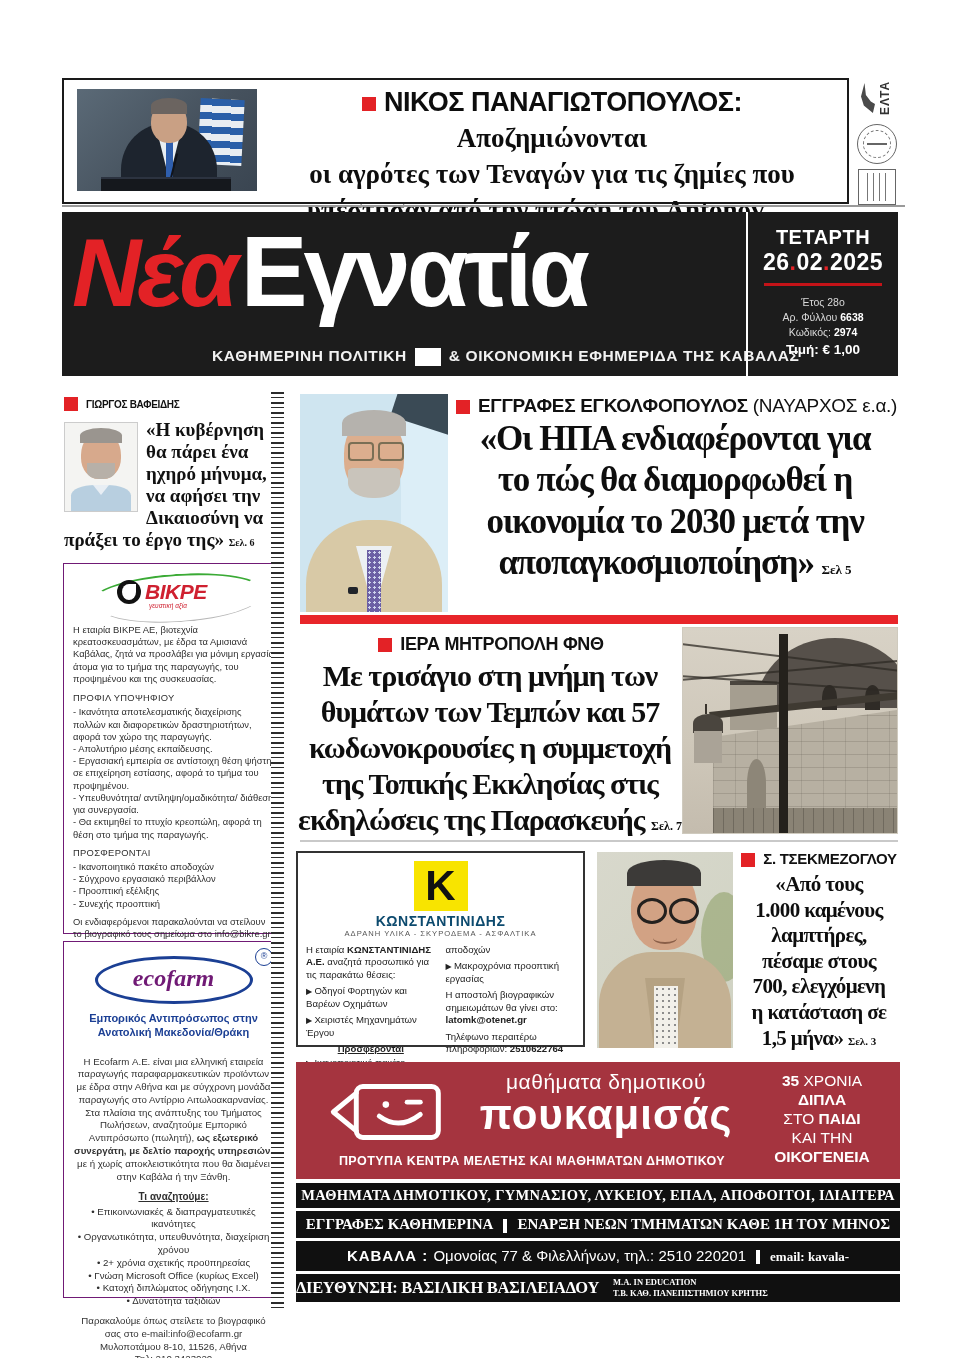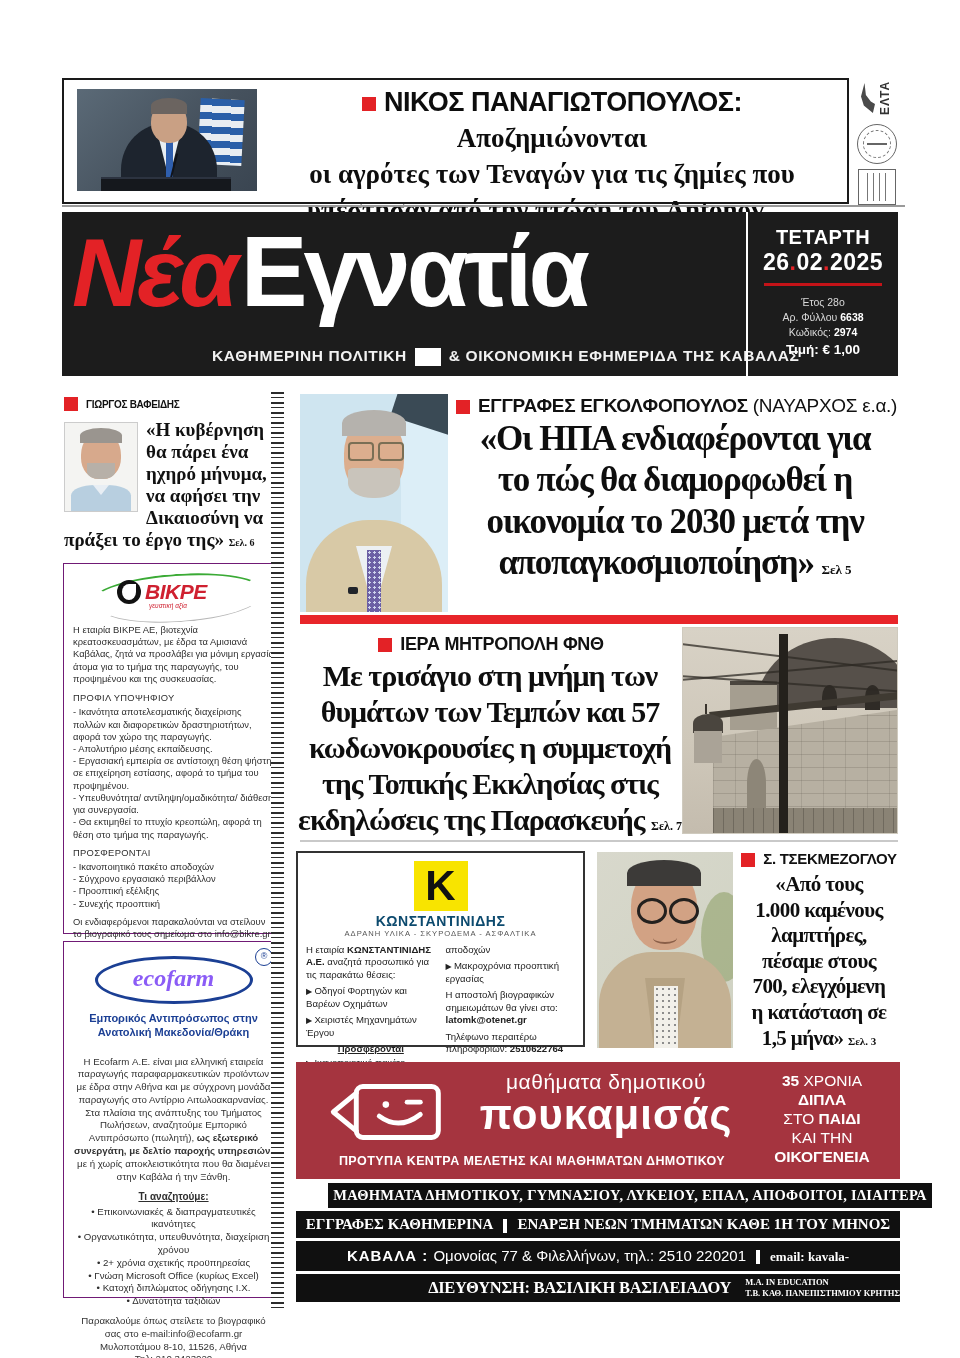--- a/index.html
+++ b/index.html
@@ -78,21 +78,21 @@
   .bk-name{position:absolute;left:72px;top:6px;font-size:21px;font-weight:800;font-style:italic;color:#cf2030;letter-spacing:-.5px;}
   .bk-sub{position:absolute;left:76px;top:30px;font-size:6.5px;color:#cf2030;font-style:italic;}
   #bikre-box p{margin:0 0 7px 0;}
   #bikre-box .sec{margin:6px 0 2px 0;font-weight:400;letter-spacing:.3px;}
   #bikre-box ul{margin:0 0 6px 0;padding:0;list-style:none;}
   #bikre-box li:before{content:"- ";}
 
   #ecofarm-box{left:63px;top:941px;width:221px;height:357px;padding:8px 8px;box-sizing:border-box;text-align:center;font-size:9.7px;line-height:1.32;}
   .ec-reg{position:absolute;right:10px;top:6px;width:16px;height:16px;border:1px solid #1b3f94;border-radius:50%;font-size:9px;color:#1b3f94;line-height:15px;}
   .ec-oval{width:152px;height:42px;margin:6px auto 8px auto;border:3px solid #1b3f94;border-radius:50%;line-height:38px;
-           font-family:"Liberation Serif",serif;font-weight:700;font-style:italic;font-size:24px;color:#8b5cf6;}
+           font-family:"Liberation Serif",serif;font-weight:700;font-style:italic;font-size:24px;color:#701a75;}
   .ec-head{font-weight:700;color:#1b3f94;font-size:11px;line-height:1.25;margin-bottom:16px;}
   #ecofarm-box .body{color:#333;margin-bottom:7px;}
   .ec-seek-title{font-weight:700;text-decoration:underline;margin:4px 0 2px 0;font-size:10px;}
   #ecofarm-box ul{margin:0 0 7px 0;padding:0;list-style:none;}
   #ecofarm-box li:before{content:"• ";}
 
   
   #barcode{left:271px;top:392px;width:13px;height:916px;
     background:repeating-linear-gradient(180deg,#2b2b2b 0 2px,#ffffff 2px 5px,#2b2b2b 5px 6px,#ffffff 6px 10px);}
 
@@ -176,28 +176,28 @@
   .pk-logo{position:absolute;left:26px;top:18px;}
   .pk-center{position:absolute;left:160px;top:8px;width:300px;text-align:center;}
   .pk-tag{font-size:21px;letter-spacing:.5px;}
   .pk-name{font-size:42px;font-weight:800;letter-spacing:1px;line-height:1.0;}
   .pk-sub{position:absolute;left:16px;top:92px;width:440px;text-align:center;font-size:12.5px;font-weight:700;letter-spacing:.4px;}
   .pk-right{position:absolute;right:14px;top:10px;width:128px;text-align:center;font-size:15.5px;line-height:1.22;}
   .pk-right b{font-weight:800;}
 
   
   .bar{left:296px;width:604px;background:#101010;color:#fff;text-align:center;box-sizing:border-box;}
-  #bar1{top:1183px;height:25px;line-height:25px;font-family:"Liberation Serif",serif;font-weight:700;font-size:14.5px;letter-spacing:.3px;margin-left:32px;}
+  #bar1{top:1183px;height:25px;line-height:25px;font-family:"Liberation Serif",serif;font-weight:700;font-size:14.5px;letter-spacing:.3px;}
   #bar2{top:1211px;height:27px;line-height:27px;font-family:"Liberation Serif",serif;font-weight:700;font-size:15px;}
   .vsep{display:inline-block;width:4px;height:14px;background:#fff;margin:0 10px;vertical-align:middle;}
   #bar3{top:1241px;height:30px;line-height:30px;font-size:15px;}
   #bar3 .city{font-weight:800;letter-spacing:1px;}
   #bar3 .email{font-family:"Liberation Serif",serif;font-weight:700;font-size:13px;}
   #bar4{top:1274px;height:28px;}
-  #bar4 .wrap{display:flex;align-items:center;justify-content:flex-end;height:100%;gap:14px;}
+  #bar4 .wrap{display:flex;align-items:center;justify-content:flex-start;height:100%;gap:14px;}
   #bar4 .main{font-family:"Liberation Serif",serif;font-weight:700;font-size:16.5px;letter-spacing:-.3px;}
   #bar4 .subs{text-align:left;font-size:8.5px;font-weight:700;line-height:1.3;font-family:"Liberation Serif",serif;}
 </style>
 </head>
 <body>
 
 <div class="page">
 
   <div id="top-banner" class="abs">
     <div id="banner-photo" class="abs">

